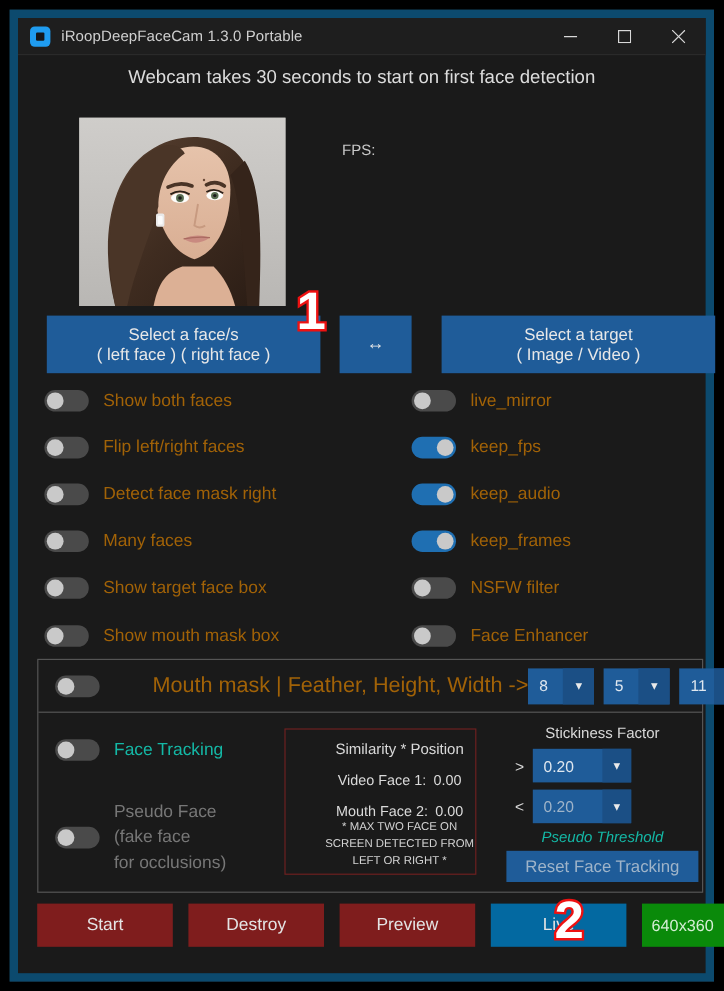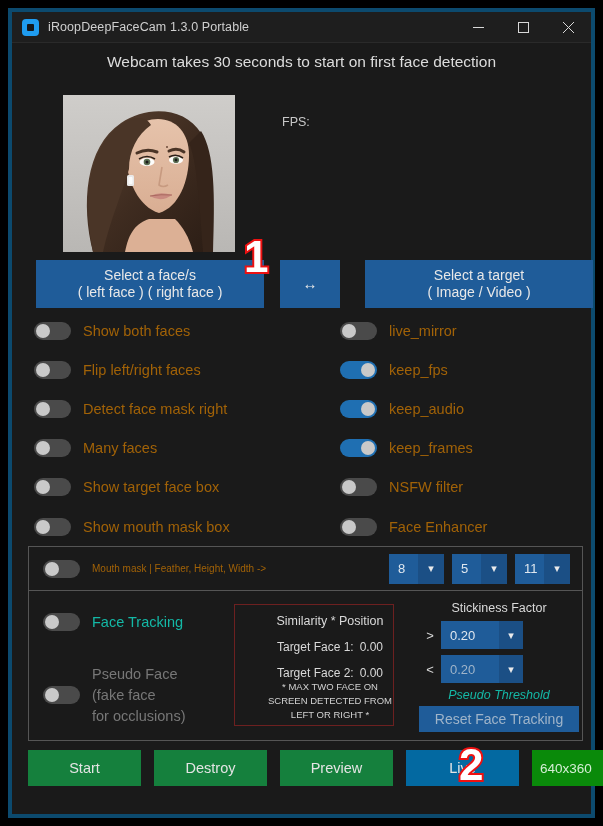--- a/index.html
+++ b/index.html
@@ -7,21 +7,21 @@
     width: 603px; height: 826px;
     background: #000000;
     font-family: "Liberation Sans", sans-serif;
     overflow: hidden;
   }
   .window {
     position: absolute;
     left: 8px; top: 8px;
     width: 587px; height: 810px;
     background: #1a1a1a;
-    border: 4px solid #0c4a6e;
+    border: 7px solid #0c4a6e;
     display: flex; flex-direction: column;
   }
   
   .titlebar {
     height: 31px; min-height: 31px;
     background: #1e1e1e;
     display: flex; align-items: center;
     border-bottom: 1px solid #2a2a2a;
   }
   .app-icon {
@@ -90,21 +90,21 @@
 
   
   .panel {
     position: absolute; left: 16px; top: 503px; width: 555px; height: 195px;
     border: 1px solid #555; background: #1a1a1a;
   }
   .mouth-row {
     height: 44px; display:flex; align-items:center;
     border-bottom: 1px solid #555; padding-left: 14px;
   }
-  .mouth-row .tg-label { font-size: 10px; }
+  .mouth-row .tg-label { font-size: 18px; margin-left: 32px; }
   .sel {
     background: #1f5c99; display:flex; align-items:center; cursor:pointer;
     height: 30px; position: relative;
   }
   .sel .val { color:#dfe7ef; font-size:13px; padding-left:9px; }
   .sel .arw {
     width: 26px; display:flex; align-items:center; justify-content:center;
     color:#eaeaea; font-size:11px; margin-left:auto;
     background: #1b4f85; align-self: stretch;
   }
@@ -142,21 +142,21 @@
   .pseudo-thr { color:#14b8a6; font-size: 12.5px; margin-top: 5px; font-style: italic; }
   .reset-btn {
     margin-top: 4px; width: 160px; height: 26px; background:#1f5c99;
     color:#9fb4c9; font-size: 14px; display:flex; align-items:center; justify-content:center;
     cursor:pointer;
   }
 
   
   .bottom { position:absolute; left: 16px; top: 707px; display:flex; gap: 13px; }
   .bbtn {
-    width: 113px; height: 36px; background:#15803d; color:#e4e4e4;
+    width: 113px; height: 36px; background:#7f1d1d; color:#e4e4e4;
     font-size: 14.5px; display:flex; align-items:center; justify-content:center;
     cursor:pointer;
   }
   .bbtn.green { background:#0369a1; }
   .res-sel {
     width: 100px; height: 36px; background:#0a8a0a; display:flex; align-items:center;
     cursor:pointer;
   }
   .res-sel .val { color:#d5eed5; font-size:13.5px; padding-left: 8px; }
   .res-sel .arw {
@@ -395,24 +395,24 @@
           <span class="tk-lbl dim">
             <span>Pseudo Face</span><br>
             <span>(fake face</span><br>
             <span>for occlusions)</span>
           </span>
         </div>
 
         <div class="sim-box">
           <div class="sim-title">Similarity * Position</div>
           <div class="sim-line">
-            <span>Target Face 1:</span><b>0.00</b>
+            <span>Video Face 1:</span><b>0.00</b>
           </div>
           <div class="sim-line">
-            <span>Target Face 2:</span><b>0.00</b>
+            <span>Mouth Face 2:</span><b>0.00</b>
           </div>
           <div class="sim-note">
             <span>* MAX TWO FACE ON</span><br>
             <span>SCREEN DETECTED FROM</span><br>
             <span>LEFT OR RIGHT *</span>
           </div>
         </div>
 
         <div class="stick">
           <div class="stick-title">Stickiness Factor</div>

